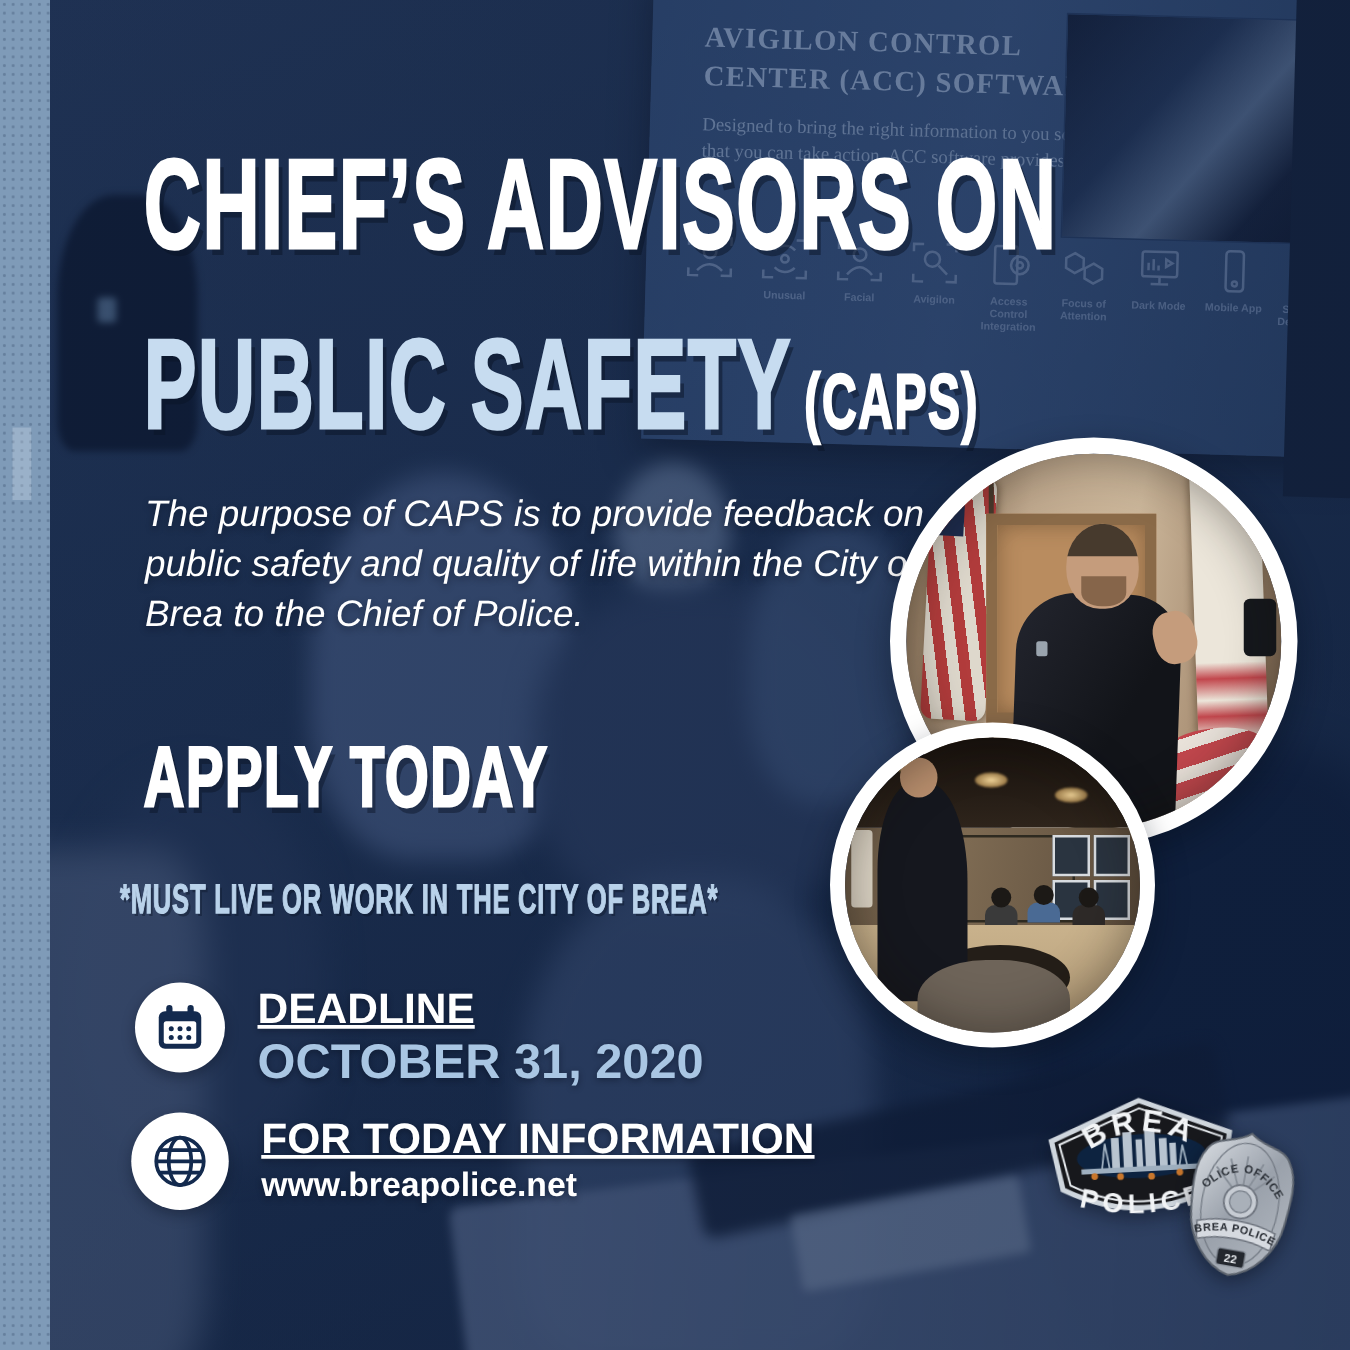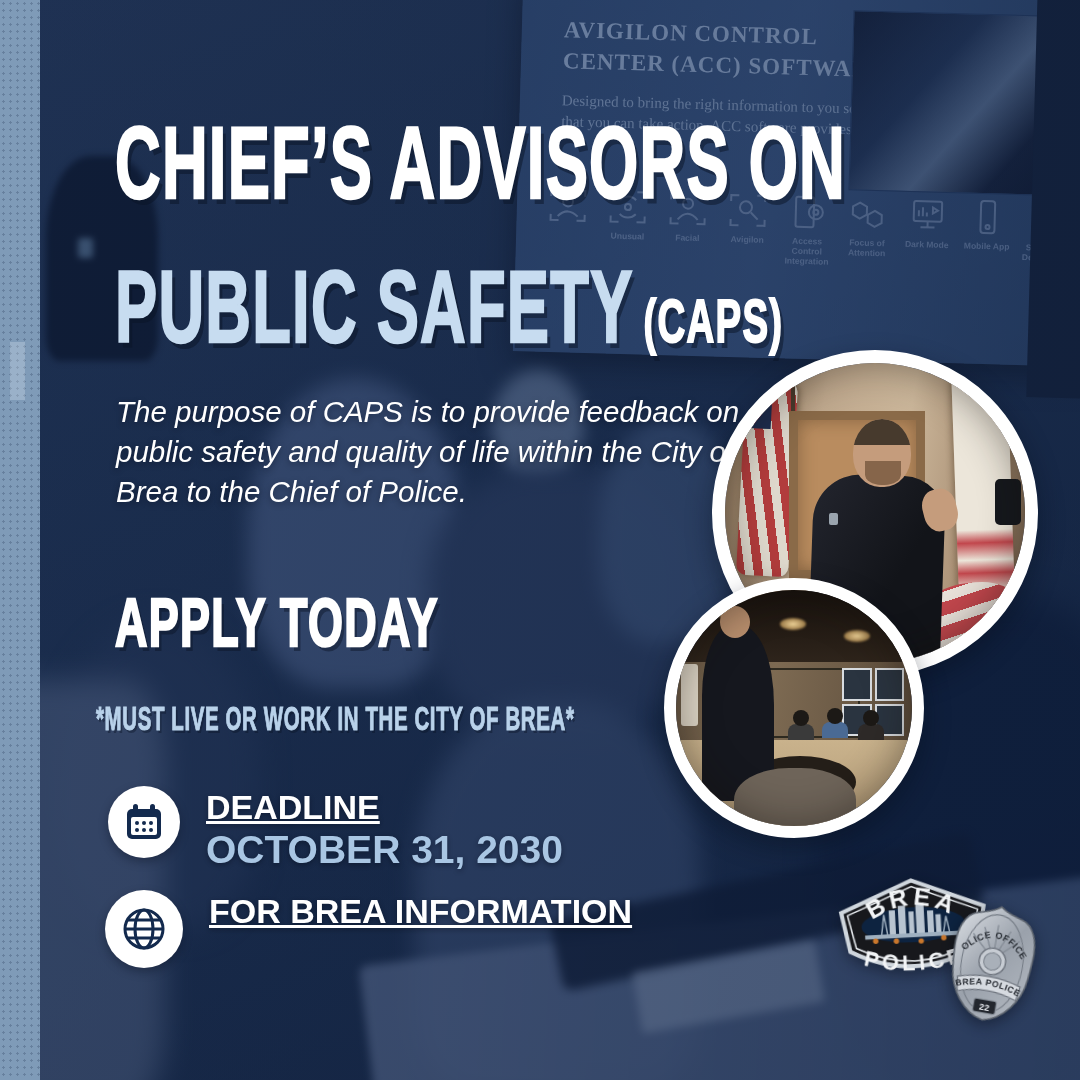--- a/index.html
+++ b/index.html
@@ -299,38 +299,39 @@
             <circle cx="21" cy="22" r="2"></circle>
             <circle cx="28" cy="22" r="2"></circle>
           <circle cx="14" cy="29" r="2"></circle>
             <circle cx="21" cy="29" r="2"></circle>
             <circle cx="28" cy="29" r="2"></circle>
         </g>
       </svg>
     </div>
     <div class="txt-stack">
       <div class="lbl-white">DEADLINE</div>
-      <div class="lbl-date">OCTOBER 31, 2030</div>
+      <div class="lbl-date">OCTOBER 31, 2020</div>
     </div>
   </div>
 
   <div class="info-row row-web">
     <div class="icon-circle ic-globe">
       <svg width="50" height="50" viewBox="0 0 50 50">
         <g stroke="#132a4e" stroke-width="3" fill="none">
           <circle cx="25" cy="25" r="19"></circle>
           <ellipse cx="25" cy="25" rx="9" ry="19"></ellipse>
           <path d="M6 25 H44"></path>
           <path d="M8.5 16 H41.5"></path>
           <path d="M8.5 34 H41.5"></path>
         </g>
       </svg>
     </div>
     <div class="txt-stack">
-      <div class="lbl-white">FOR BREA INFORMATION</div>
+      <div class="lbl-white">FOR TODAY INFORMATION</div>
+      <div class="lbl-url">www.breapolice.net</div>
     </div>
   </div>
 
   <div class="photo-circle pc-top">
     <div class="wall"></div>
     <div class="us-flag">
         <div class="us-canton"></div>
       </div>
     <div class="flag-pole"></div>
     <div class="board"></div>

